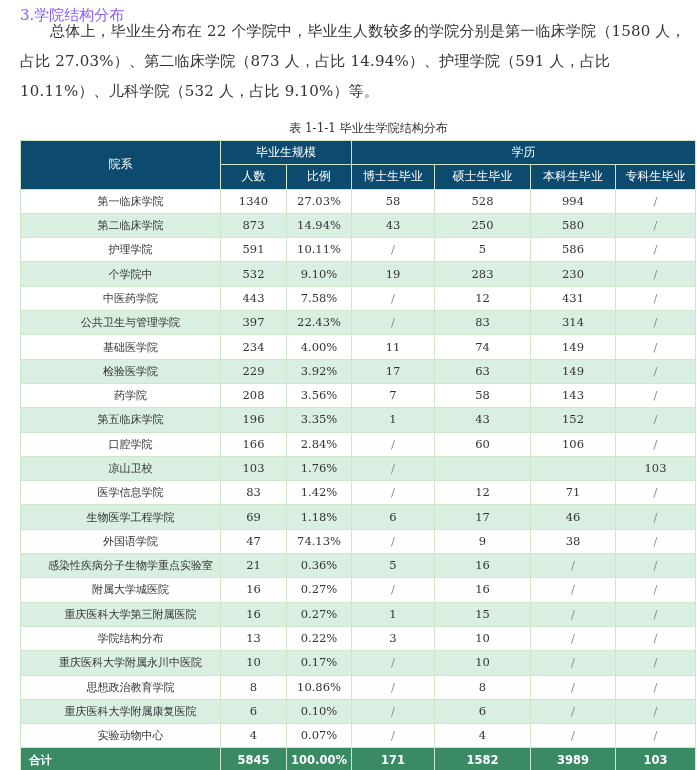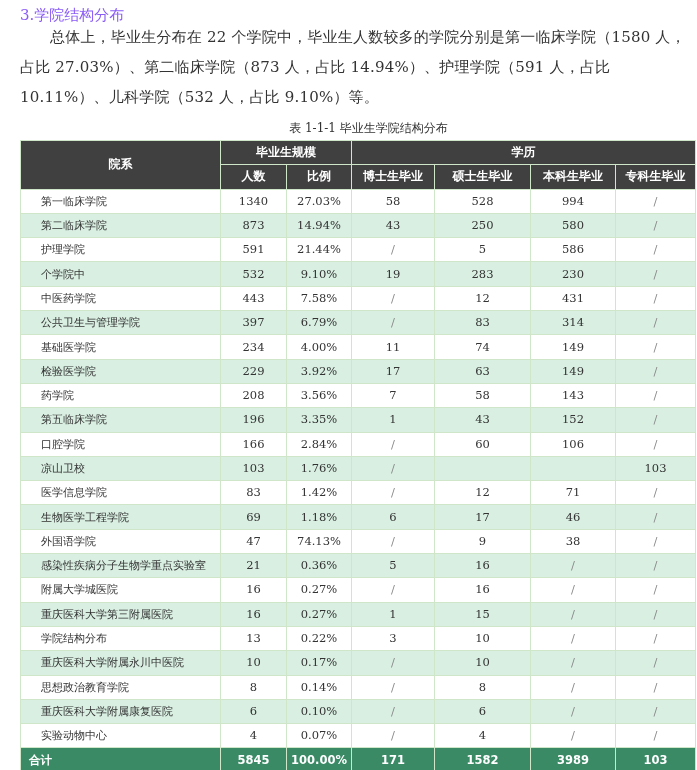--- a/index.html
+++ b/index.html
@@ -6,47 +6,47 @@
   body {
     width: 697px; height: 770px; overflow: hidden; position: relative;
     font-family: "DejaVu Serif", "Liberation Serif", serif;
     color: #222;
   }
   .section-heading {
     position: absolute; left: 20px; top: 4px;
     font-size: 15px; line-height: 22px; color: #8b5cf6;
   }
   .para {
-    position: absolute; left: 20px; top: 22px; width: 675px;
+    position: absolute; left: 20px; top: 16px; width: 675px;
     font-size: 15px; line-height: 30px; color: #333;
     text-indent: 30px; letter-spacing: 0.2px;
   }
   .caption {
     position: absolute; left: 0; width: 697px; top: 120px;
     text-align: center; font-size: 12px; line-height: 16px; color: #333; padding-left: 20px;
   }
   table.dist {
     position: absolute; left: 20px; top: 140px;
     width: 675px; border-collapse: collapse; table-layout: fixed;
     font-size: 11.5px;
   }
   table.dist th, table.dist td {
     border: 1px solid #cfe6c9;
     padding: 0; height: 23.3px; line-height: 23px;
     overflow: hidden; white-space: nowrap;
   }
   table.dist thead th {
-    background: #404040; color: #ffffff;
+    background: #0c4a6e; color: #ffffff;
     font-family: "DejaVu Sans", "Liberation Sans", sans-serif;
-    font-weight: bold; font-size: 12px; 
+    font-weight: normal; font-size: 12px; 
     border-color: #cfe6c9;
   }
   table.dist tbody td { text-align: center; color: #333; }
   table.dist tbody td.name {
-    text-align: left; padding-left: 20px;
+    text-align: center; padding-left: 20px;
     font-family: "DejaVu Sans", "Liberation Sans", sans-serif; font-size: 11px;
   }
   table.dist tbody td.slash { color: #888; }
   table.dist tbody tr:nth-child(even) td { background: #d9efe2; }
   table.dist tbody tr:nth-child(odd) td { background: #ffffff; }
   table.dist tfoot td {
     background: #3a8a66; color: #fff; font-weight: bold; text-align: center;
     font-family: "DejaVu Sans", "Liberation Sans", sans-serif; font-size: 11.5px;
     height: 24px;
   }
@@ -106,21 +106,21 @@
         <td>873</td>
         <td>14.94%</td>
         <td>43</td>
         <td>250</td>
         <td>580</td>
         <td class="slash">/</td>
       </tr>
       <tr>
         <td class="name">护理学院</td>
         <td>591</td>
-        <td>21.44%</td>
+        <td>10.11%</td>
         <td class="slash">/</td>
         <td>5</td>
         <td>586</td>
         <td class="slash">/</td>
       </tr>
       <tr>
         <td class="name">个学院中</td>
         <td>532</td>
         <td>9.10%</td>
         <td>19</td>
@@ -133,21 +133,21 @@
         <td>443</td>
         <td>7.58%</td>
         <td class="slash">/</td>
         <td>12</td>
         <td>431</td>
         <td class="slash">/</td>
       </tr>
       <tr>
         <td class="name">公共卫生与管理学院</td>
         <td>397</td>
-        <td>6.79%</td>
+        <td>22.43%</td>
         <td class="slash">/</td>
         <td>83</td>
         <td>314</td>
         <td class="slash">/</td>
       </tr>
       <tr>
         <td class="name">基础医学院</td>
         <td>234</td>
         <td>4.00%</td>
         <td>11</td>
@@ -268,21 +268,21 @@
         <td>10</td>
         <td>0.17%</td>
         <td class="slash">/</td>
         <td>10</td>
         <td class="slash">/</td>
         <td class="slash">/</td>
       </tr>
       <tr>
         <td class="name">思想政治教育学院</td>
         <td>8</td>
-        <td>0.14%</td>
+        <td>10.86%</td>
         <td class="slash">/</td>
         <td>8</td>
         <td class="slash">/</td>
         <td class="slash">/</td>
       </tr>
       <tr>
         <td class="name">重庆医科大学附属康复医院</td>
         <td>6</td>
         <td>0.10%</td>
         <td class="slash">/</td>

